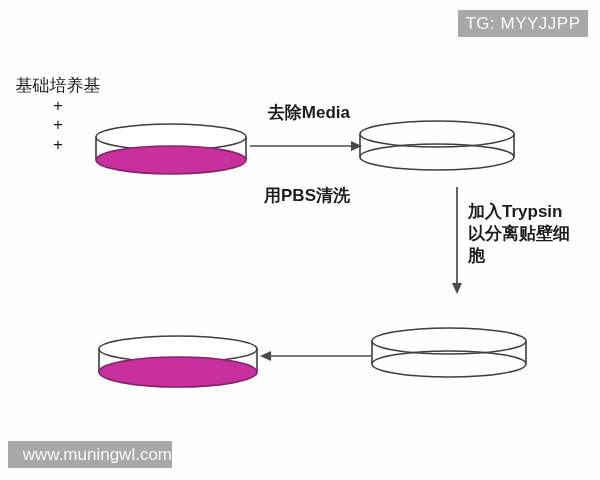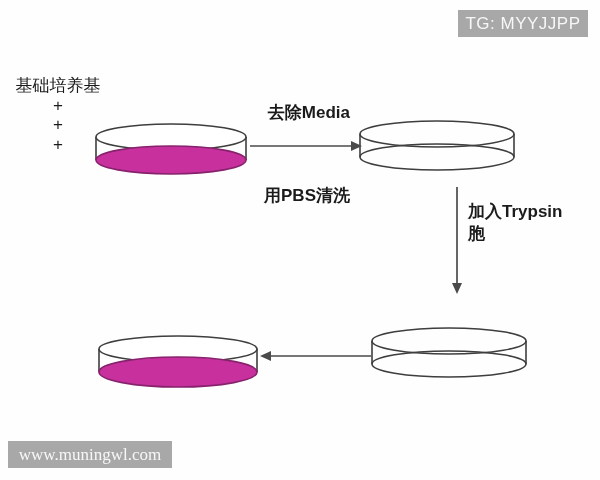--- a/index.html
+++ b/index.html
@@ -19,21 +19,21 @@
     line-height: 21px;
   }
   .tag {
     background: #a8a8a8;
     color: #f7f7f7;
     font-size: 17px;
     display: flex;
     align-items: center;
   }
   .tag.top { justify-content: center; letter-spacing: 0.5px; }
-  .tag.bottom { justify-content: center; box-sizing: border-box; font-family: Liberation Serif, serif; }
+  .tag.bottom { justify-content: flex-end; box-sizing: border-box; }
   .medium-list { text-align: center; }
   .medium-list div { line-height: 19.5px; font-size: 17px; font-weight: normal; color: #1b1b1b; }
   .step-label { text-align: right; }
   .trypsin-block div { line-height: 22px; }
   .passage-block { text-align: center; line-height: 21px; }
   svg { display: block; }
   .dish-outline { stroke: #3e3e3e; stroke-width: 1.6; }
   .overlay { pointer-events: none; }
 </style>
 </head>
@@ -64,20 +64,21 @@
 
   <svg class="abs" style="left:355px; top:115px;" width="165" height="62" viewBox="0 0 165 62">
     <ellipse class="dish-outline" cx="82" cy="42" rx="77" ry="13" fill="none"></ellipse>
     <line class="dish-outline" x1="5" y1="19" x2="5" y2="42"></line>
     <line class="dish-outline" x1="159" y1="19" x2="159" y2="42"></line>
     <ellipse class="dish-outline" cx="82" cy="19" rx="77" ry="13" fill="none"></ellipse>
   </svg>
 
   <div class="abs cjk trypsin-block" style="left:468px; top:201px; width:116px;">
     <div>加入Trypsin</div>
+    <div>以分离贴壁细</div>
     <div>胞</div>
   </div>
 
 
   <svg class="abs" style="left:367px; top:322px;" width="165" height="62" viewBox="0 0 165 62">
     <ellipse class="dish-outline" cx="82" cy="42" rx="77" ry="13" fill="none"></ellipse>
     <line class="dish-outline" x1="5" y1="19" x2="5" y2="42"></line>
     <line class="dish-outline" x1="159" y1="19" x2="159" y2="42"></line>
     <ellipse class="dish-outline" cx="82" cy="19" rx="77" ry="13" fill="none"></ellipse>
   </svg>

